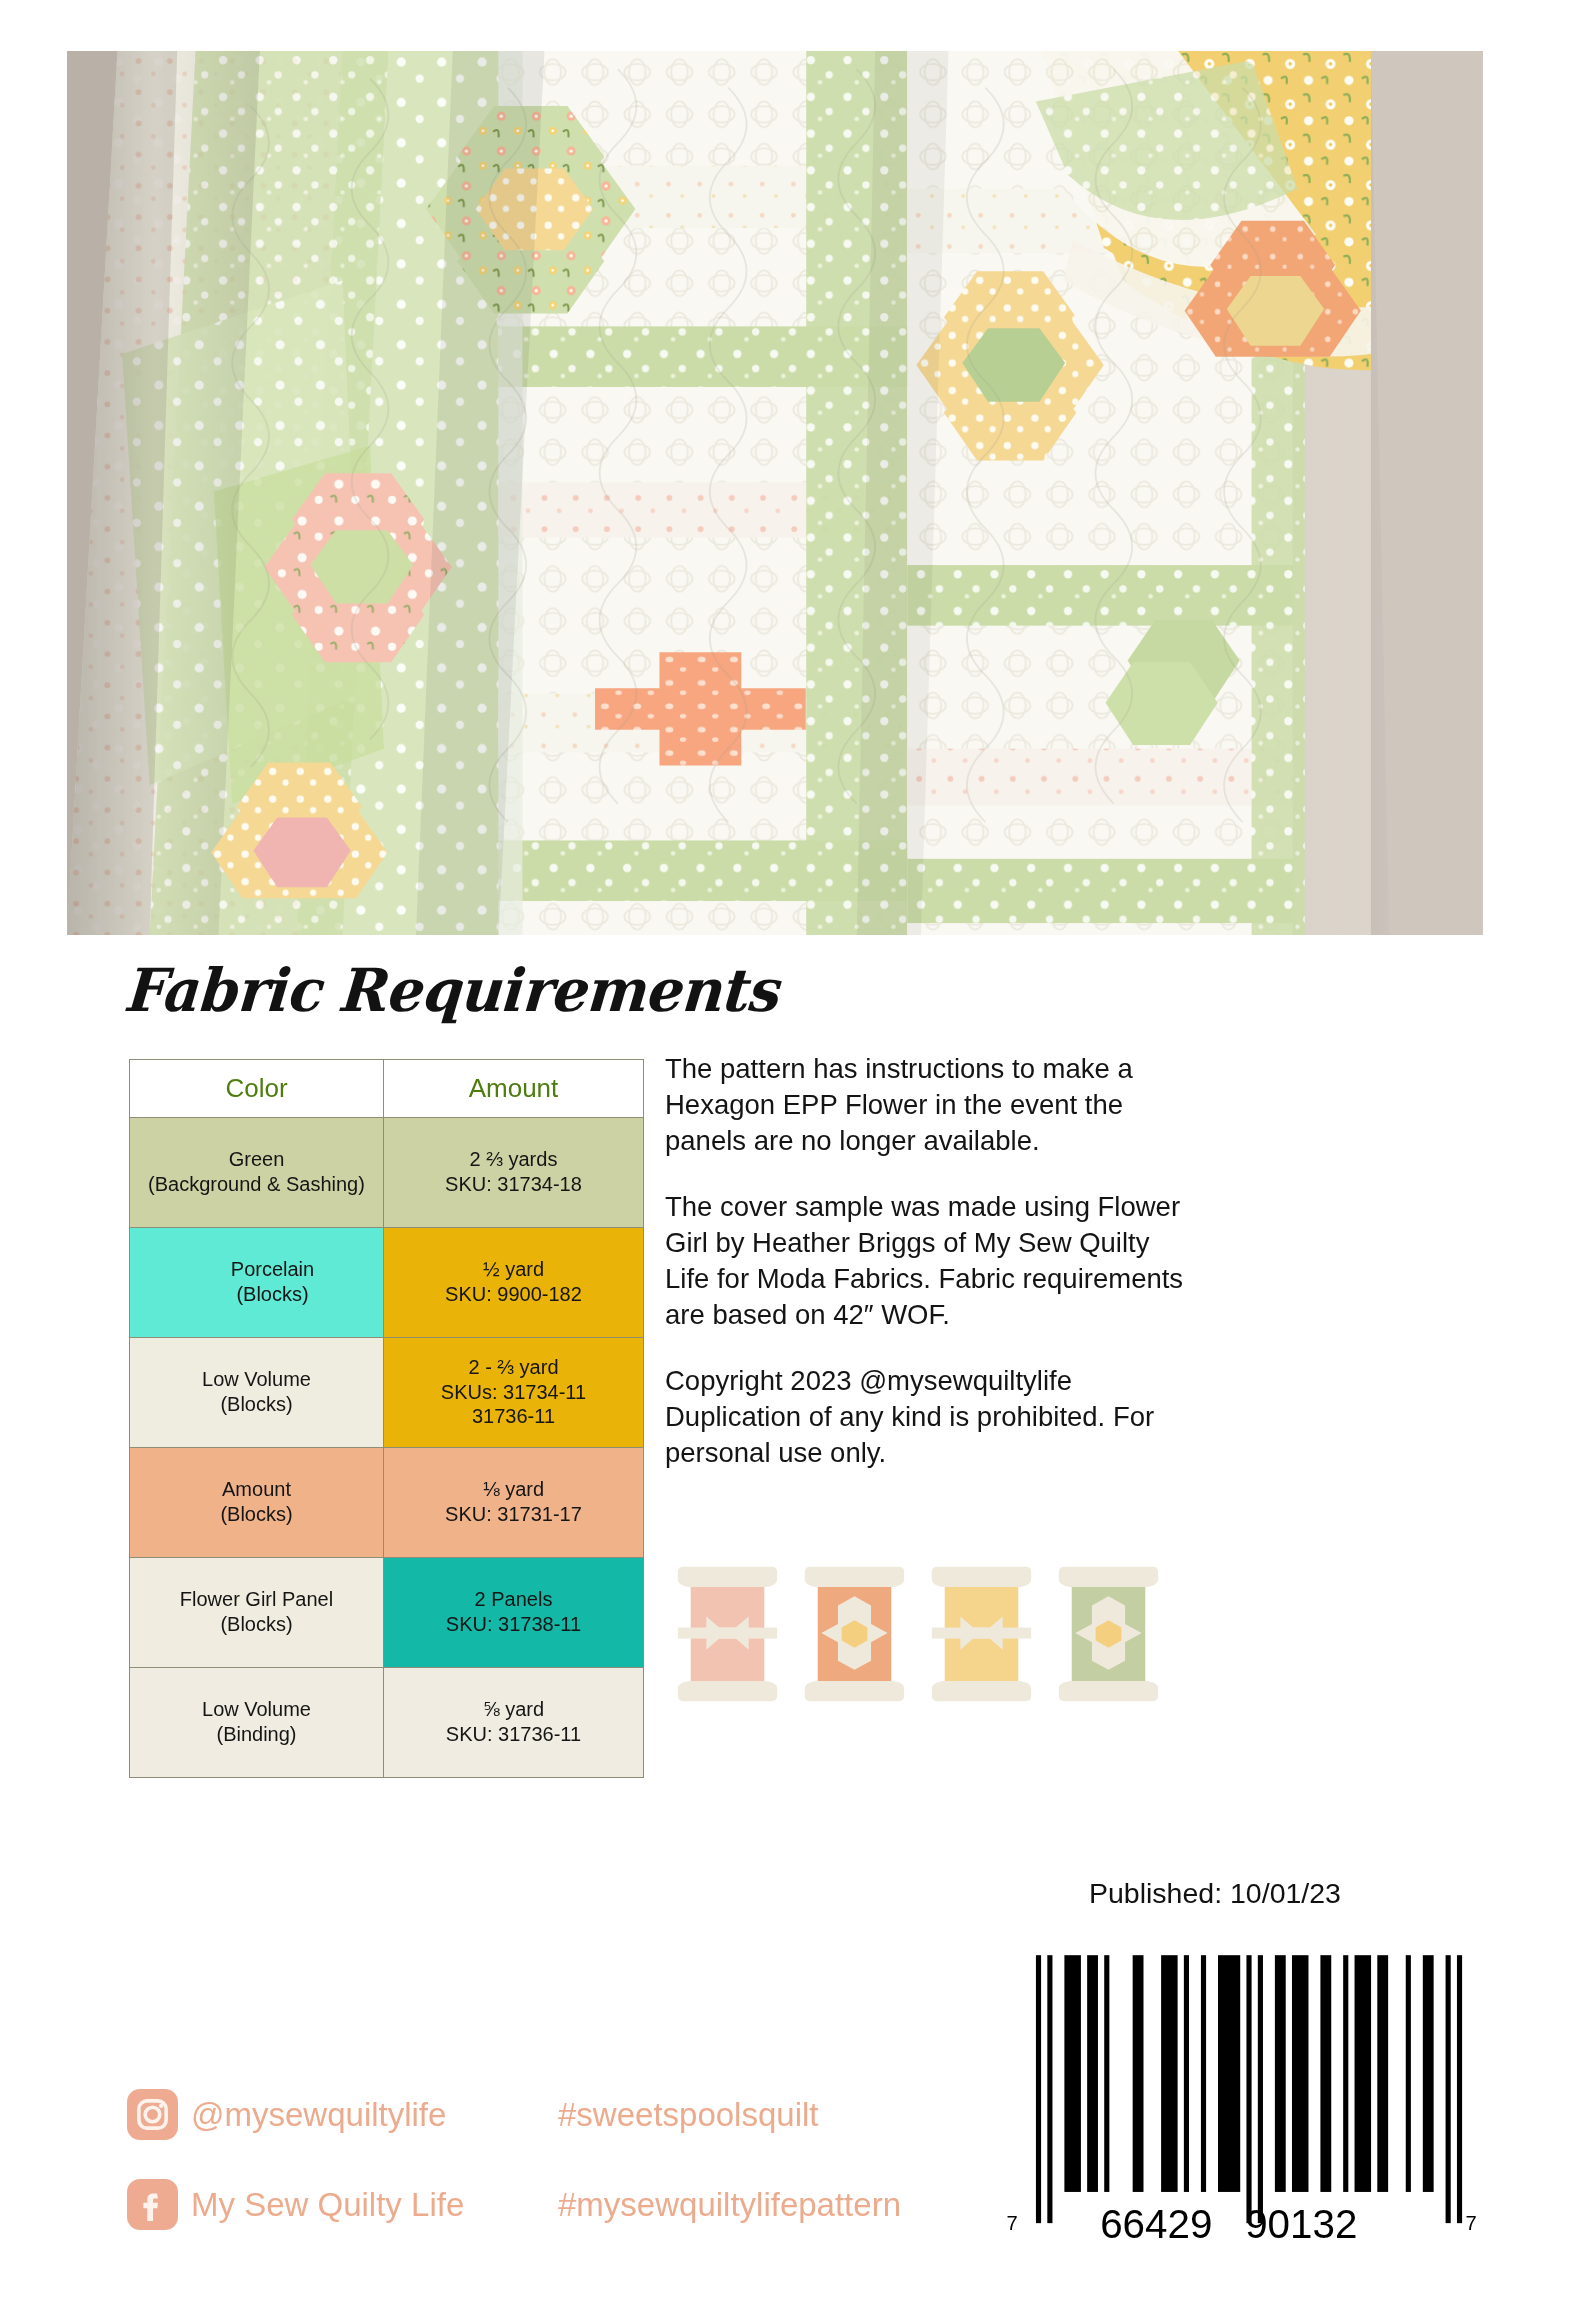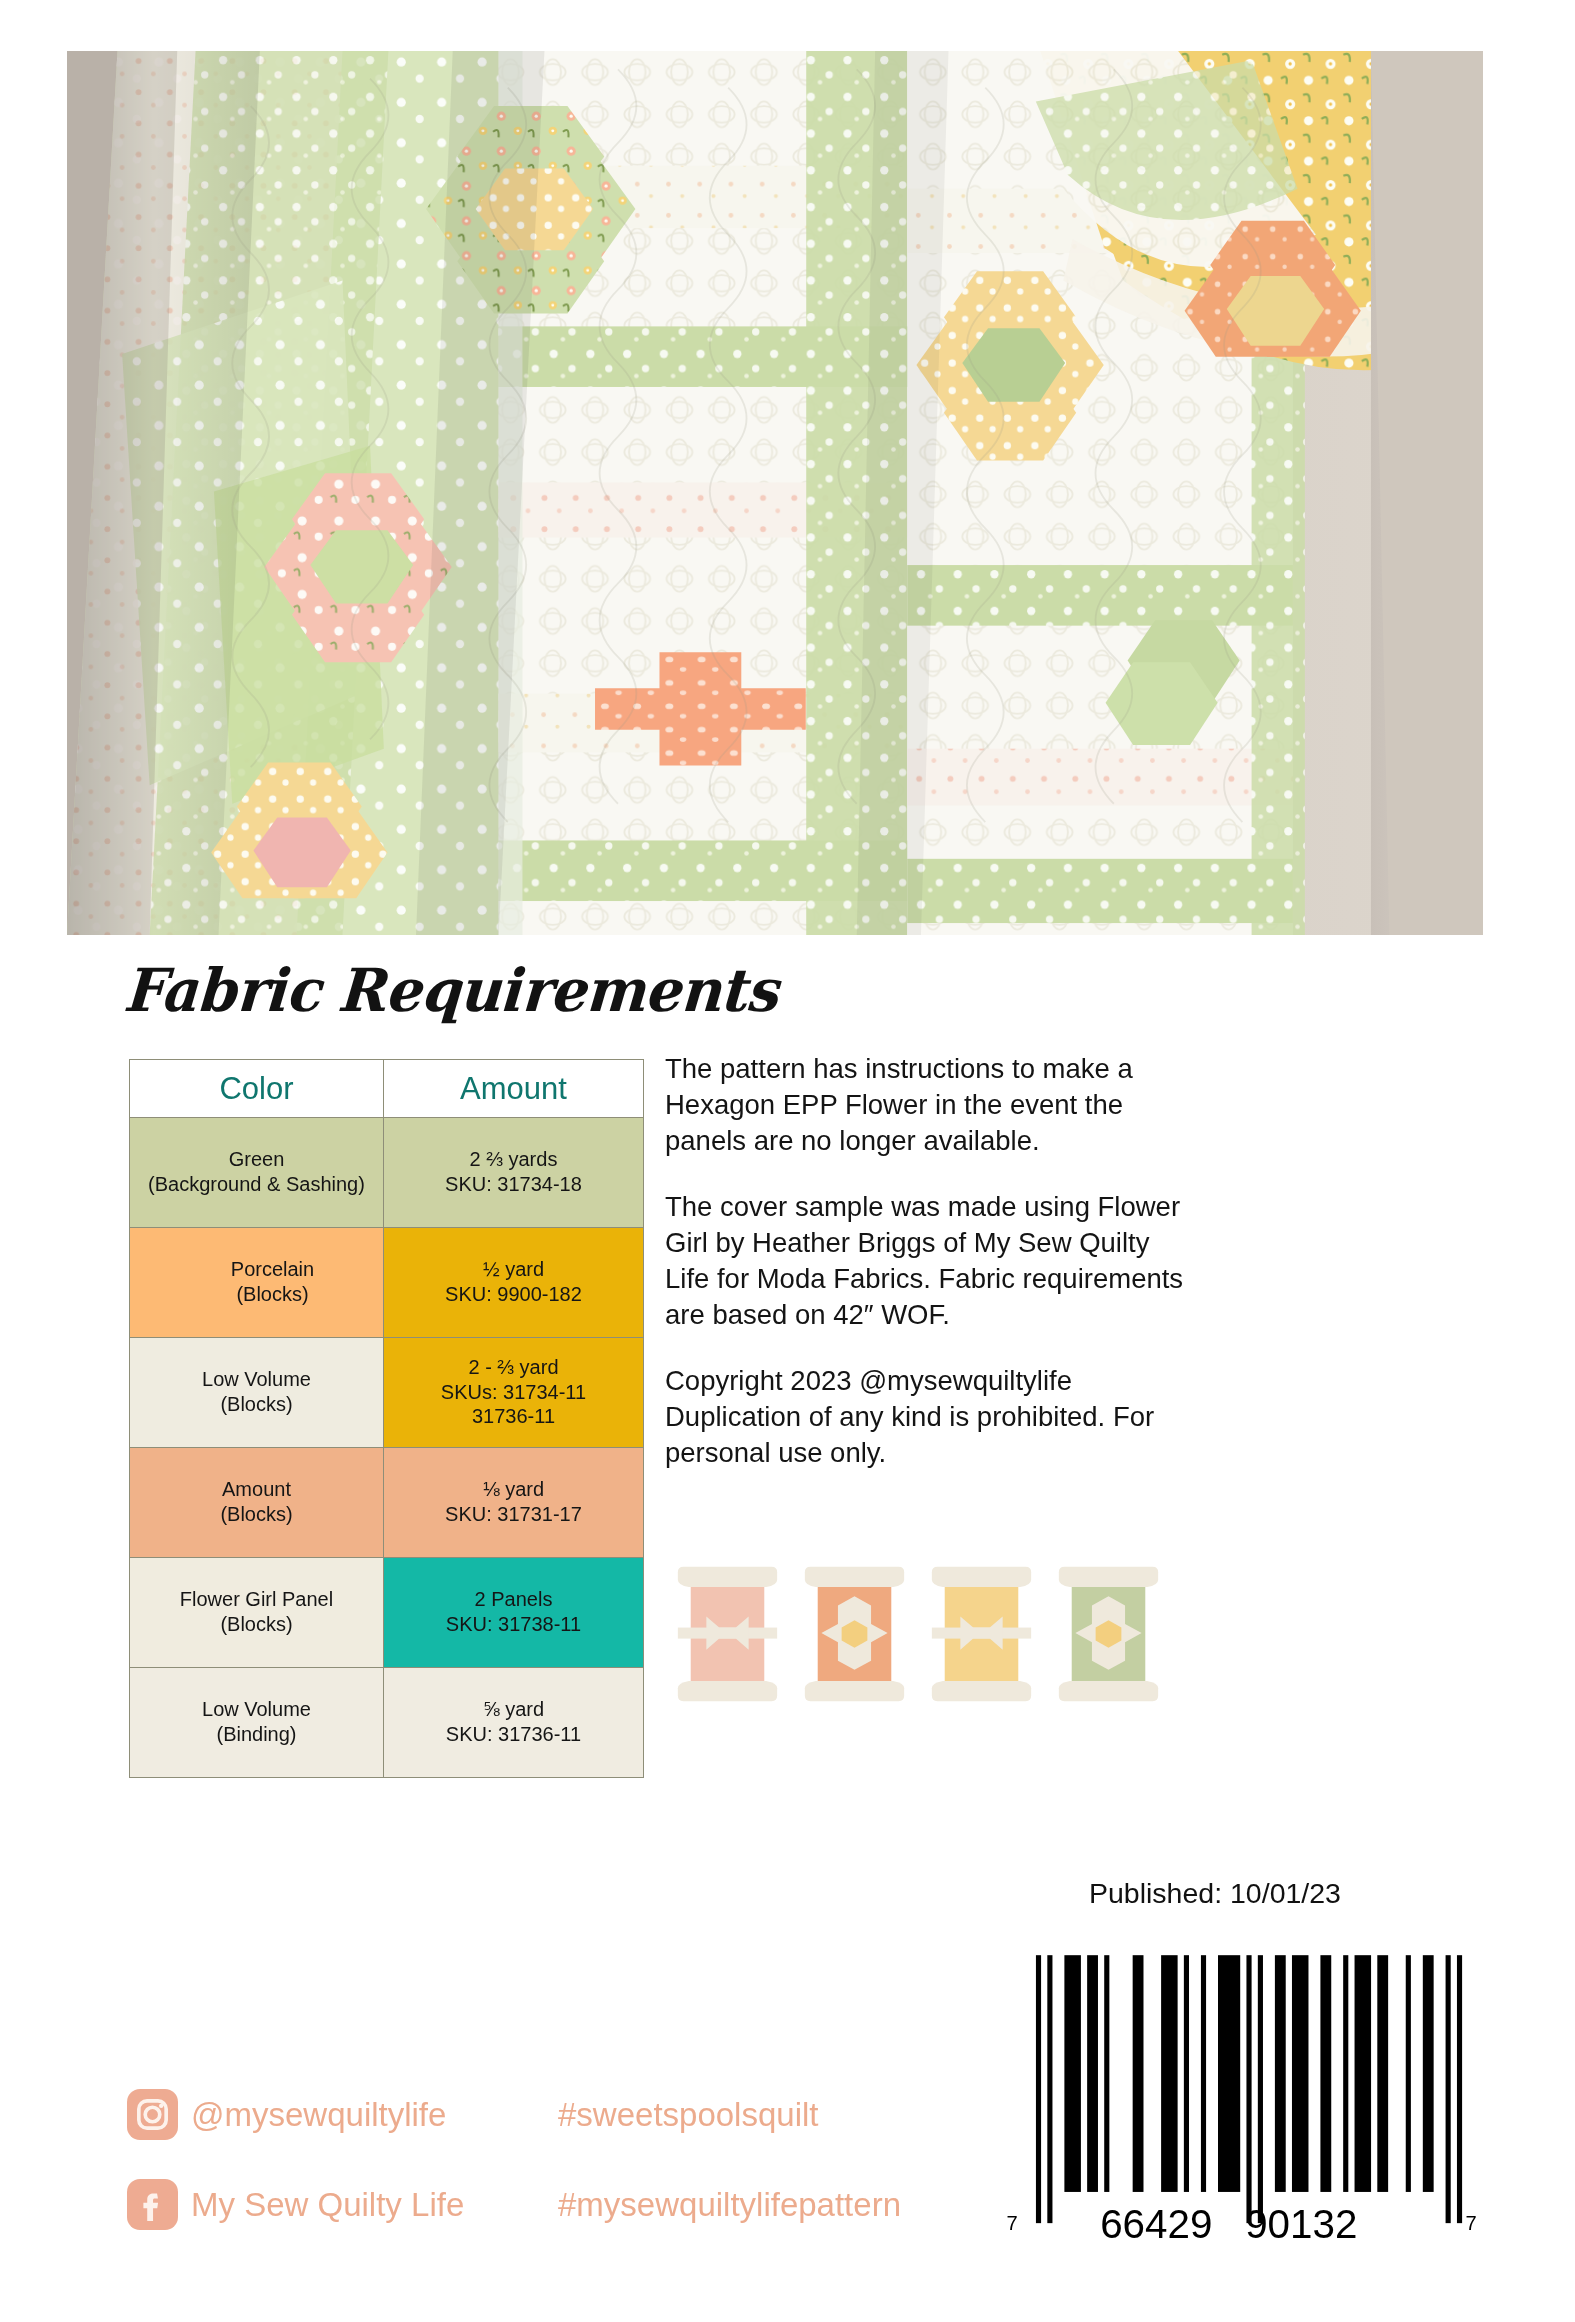--- a/index.html
+++ b/index.html
@@ -57,22 +57,22 @@
     text-align: center;
     vertical-align: middle;
     padding: 0;
   }
   #fabric-table col.c-color { width: 254px; }
   #fabric-table col.c-amount { width: 260px; }
 
   .th-cell {
     height: 57px;
     background: #ffffff;
-    font-size: 31px;
-    color: #0f766e;
+    font-size: 26px;
+    color: #4d7c0f;
     font-weight: normal;
   }
   .row-cell { height: 109px; }
   .cell-main {
     font-size: 20px;
     color: #151515;
     line-height: 1.08;
     display: block;
   }
   .cell-sub {
@@ -373,21 +373,21 @@
         <td class="row-cell" style="background: rgb(204, 210, 163);">
           <span class="cell-main">Green</span>
           <span class="cell-sub">(Background &amp; Sashing)</span>
         </td>
         <td class="row-cell" style="background: rgb(204, 210, 163);">
           <span class="cell-main">2 ⅔ yards</span>
           <span class="cell-sub">SKU: 31734-18</span>
         </td>
       </tr>
       <tr>
-        <td class="row-cell" style="background: #fdba74; padding-left: 32px;">
+        <td class="row-cell" style="background: #5eead4; padding-left: 32px;">
           <span class="cell-main">Porcelain</span>
           <span class="cell-sub">(Blocks)</span>
         </td>
         <td class="row-cell" style="background: #eab308;">
           <span class="cell-main">½ yard</span>
           <span class="cell-sub">SKU: 9900-182</span>
         </td>
       </tr>
       <tr>
         <td class="row-cell" style="background: rgb(239, 236, 224);">

